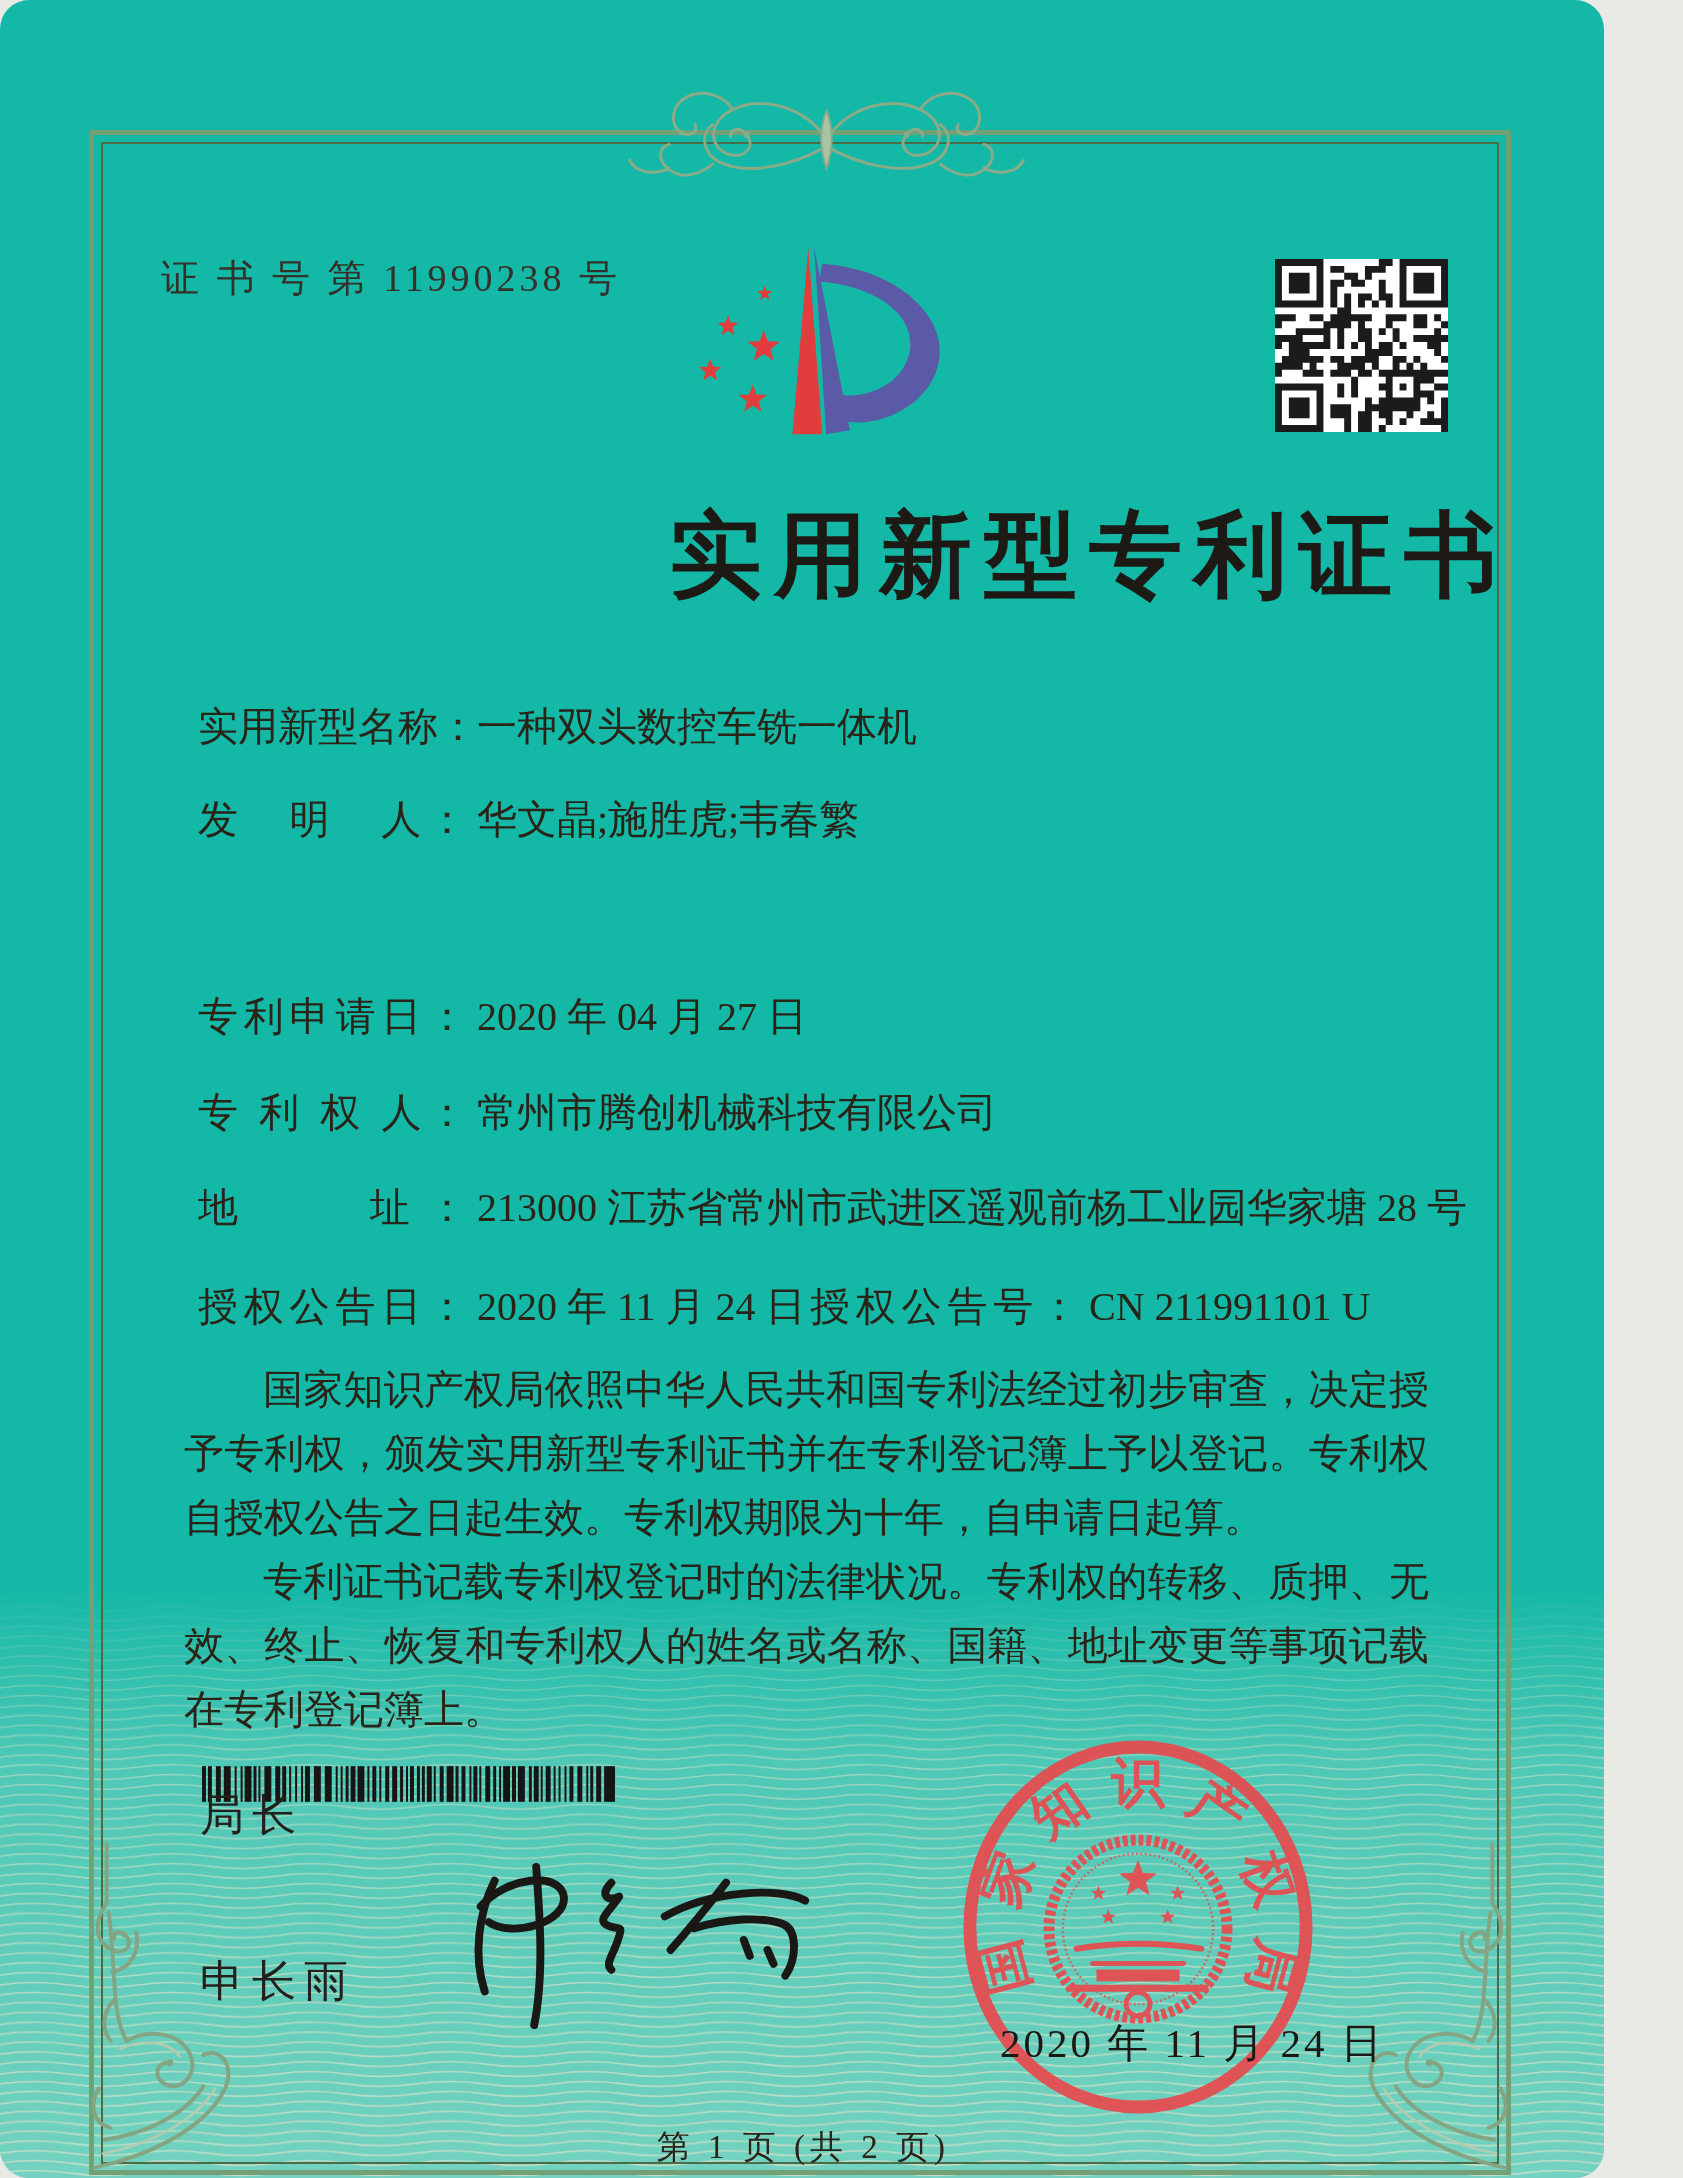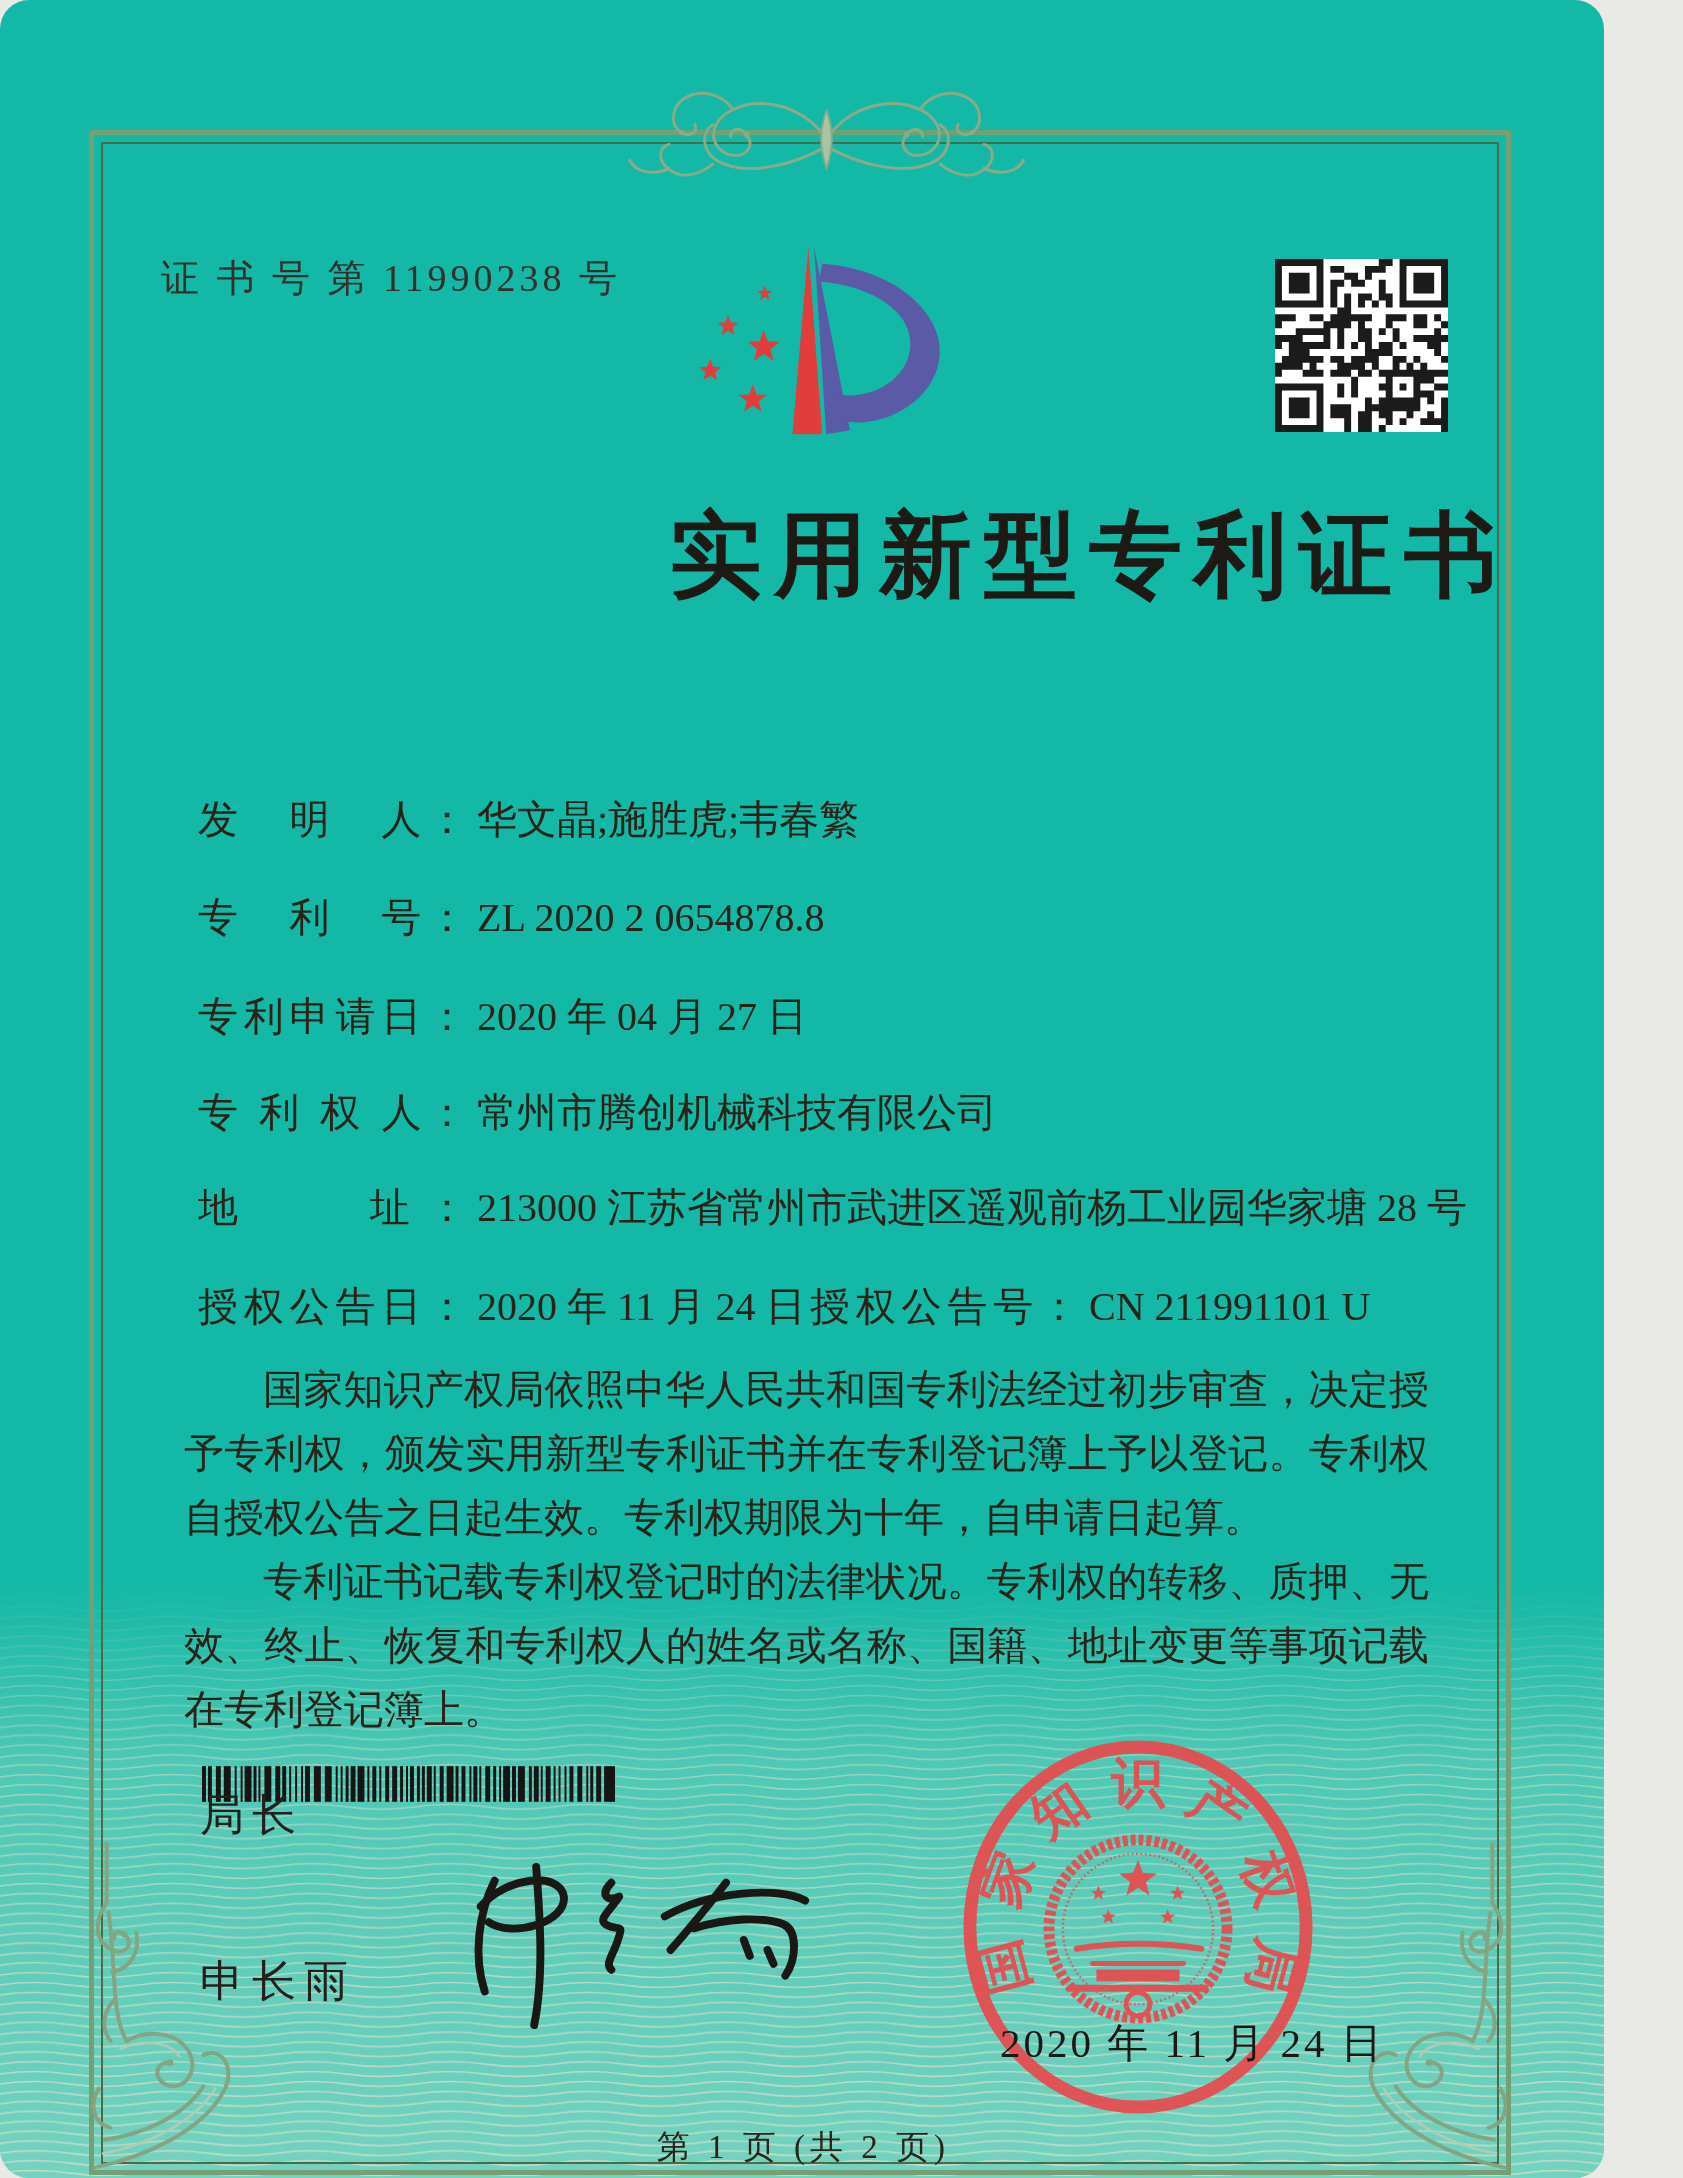--- a/index.html
+++ b/index.html
@@ -133,22 +133,22 @@
 
   <svg class="abs qr" width="173" height="173" viewBox="0 0 175 175">
     <rect width="175" height="175" fill="#ffffff"></rect>
     <g id="qr-mods" fill="#1b1b1b">
         <path d="M0 0h7v7h-7zM7 0h7v7h-7zM14 0h7v7h-7zM21 0h7v7h-7zM28 0h7v7h-7zM35 0h7v7h-7zM42 0h7v7h-7zM105 0h7v7h-7zM112 0h7v7h-7zM126 0h7v7h-7zM133 0h7v7h-7zM140 0h7v7h-7zM147 0h7v7h-7zM154 0h7v7h-7zM161 0h7v7h-7zM168 0h7v7h-7zM0 7h7v7h-7zM42 7h7v7h-7zM56 7h7v7h-7zM63 7h7v7h-7zM91 7h7v7h-7zM98 7h7v7h-7zM105 7h7v7h-7zM126 7h7v7h-7zM168 7h7v7h-7zM0 14h7v7h-7zM14 14h7v7h-7zM21 14h7v7h-7zM28 14h7v7h-7zM42 14h7v7h-7zM70 14h7v7h-7zM77 14h7v7h-7zM91 14h7v7h-7zM126 14h7v7h-7zM140 14h7v7h-7zM147 14h7v7h-7zM154 14h7v7h-7zM168 14h7v7h-7zM0 21h7v7h-7zM14 21h7v7h-7zM21 21h7v7h-7zM28 21h7v7h-7zM42 21h7v7h-7zM56 21h7v7h-7zM63 21h7v7h-7zM77 21h7v7h-7zM84 21h7v7h-7zM105 21h7v7h-7zM126 21h7v7h-7zM140 21h7v7h-7zM147 21h7v7h-7zM154 21h7v7h-7zM168 21h7v7h-7zM0 28h7v7h-7zM14 28h7v7h-7zM21 28h7v7h-7zM28 28h7v7h-7zM42 28h7v7h-7zM56 28h7v7h-7zM105 28h7v7h-7zM126 28h7v7h-7zM140 28h7v7h-7zM147 28h7v7h-7zM154 28h7v7h-7zM168 28h7v7h-7zM0 35h7v7h-7zM42 35h7v7h-7zM56 35h7v7h-7zM70 35h7v7h-7zM84 35h7v7h-7zM91 35h7v7h-7zM105 35h7v7h-7zM112 35h7v7h-7zM126 35h7v7h-7zM168 35h7v7h-7zM0 42h7v7h-7zM7 42h7v7h-7zM14 42h7v7h-7zM21 42h7v7h-7zM28 42h7v7h-7zM35 42h7v7h-7zM42 42h7v7h-7zM56 42h7v7h-7zM70 42h7v7h-7zM84 42h7v7h-7zM98 42h7v7h-7zM112 42h7v7h-7zM126 42h7v7h-7zM133 42h7v7h-7zM140 42h7v7h-7zM147 42h7v7h-7zM154 42h7v7h-7zM161 42h7v7h-7zM168 42h7v7h-7zM63 49h7v7h-7zM70 49h7v7h-7zM0 56h7v7h-7zM7 56h7v7h-7zM14 56h7v7h-7zM35 56h7v7h-7zM42 56h7v7h-7zM56 56h7v7h-7zM63 56h7v7h-7zM70 56h7v7h-7zM77 56h7v7h-7zM84 56h7v7h-7zM91 56h7v7h-7zM112 56h7v7h-7zM119 56h7v7h-7zM126 56h7v7h-7zM140 56h7v7h-7zM147 56h7v7h-7zM161 56h7v7h-7zM0 63h7v7h-7zM49 63h7v7h-7zM56 63h7v7h-7zM63 63h7v7h-7zM70 63h7v7h-7zM84 63h7v7h-7zM112 63h7v7h-7zM140 63h7v7h-7zM147 63h7v7h-7zM168 63h7v7h-7zM21 70h7v7h-7zM28 70h7v7h-7zM35 70h7v7h-7zM42 70h7v7h-7zM49 70h7v7h-7zM63 70h7v7h-7zM84 70h7v7h-7zM91 70h7v7h-7zM105 70h7v7h-7zM119 70h7v7h-7zM161 70h7v7h-7zM0 77h7v7h-7zM7 77h7v7h-7zM14 77h7v7h-7zM21 77h7v7h-7zM49 77h7v7h-7zM63 77h7v7h-7zM84 77h7v7h-7zM91 77h7v7h-7zM119 77h7v7h-7zM140 77h7v7h-7zM147 77h7v7h-7zM154 77h7v7h-7zM161 77h7v7h-7zM168 77h7v7h-7zM0 84h7v7h-7zM14 84h7v7h-7zM21 84h7v7h-7zM28 84h7v7h-7zM35 84h7v7h-7zM42 84h7v7h-7zM49 84h7v7h-7zM63 84h7v7h-7zM77 84h7v7h-7zM91 84h7v7h-7zM105 84h7v7h-7zM112 84h7v7h-7zM126 84h7v7h-7zM154 84h7v7h-7zM161 84h7v7h-7zM14 91h7v7h-7zM21 91h7v7h-7zM28 91h7v7h-7zM91 91h7v7h-7zM98 91h7v7h-7zM105 91h7v7h-7zM112 91h7v7h-7zM161 91h7v7h-7zM7 98h7v7h-7zM14 98h7v7h-7zM21 98h7v7h-7zM28 98h7v7h-7zM35 98h7v7h-7zM42 98h7v7h-7zM56 98h7v7h-7zM63 98h7v7h-7zM77 98h7v7h-7zM84 98h7v7h-7zM91 98h7v7h-7zM98 98h7v7h-7zM119 98h7v7h-7zM126 98h7v7h-7zM140 98h7v7h-7zM168 98h7v7h-7zM0 105h7v7h-7zM7 105h7v7h-7zM14 105h7v7h-7zM21 105h7v7h-7zM35 105h7v7h-7zM63 105h7v7h-7zM70 105h7v7h-7zM77 105h7v7h-7zM84 105h7v7h-7zM98 105h7v7h-7zM119 105h7v7h-7zM133 105h7v7h-7zM147 105h7v7h-7zM0 112h7v7h-7zM28 112h7v7h-7zM35 112h7v7h-7zM42 112h7v7h-7zM56 112h7v7h-7zM63 112h7v7h-7zM70 112h7v7h-7zM84 112h7v7h-7zM91 112h7v7h-7zM105 112h7v7h-7zM112 112h7v7h-7zM119 112h7v7h-7zM126 112h7v7h-7zM133 112h7v7h-7zM140 112h7v7h-7zM147 112h7v7h-7zM154 112h7v7h-7zM161 112h7v7h-7zM168 112h7v7h-7zM77 119h7v7h-7zM112 119h7v7h-7zM140 119h7v7h-7zM147 119h7v7h-7zM154 119h7v7h-7zM0 126h7v7h-7zM7 126h7v7h-7zM14 126h7v7h-7zM21 126h7v7h-7zM28 126h7v7h-7zM35 126h7v7h-7zM42 126h7v7h-7zM63 126h7v7h-7zM77 126h7v7h-7zM105 126h7v7h-7zM112 126h7v7h-7zM126 126h7v7h-7zM140 126h7v7h-7zM161 126h7v7h-7zM168 126h7v7h-7zM0 133h7v7h-7zM42 133h7v7h-7zM63 133h7v7h-7zM77 133h7v7h-7zM112 133h7v7h-7zM140 133h7v7h-7zM147 133h7v7h-7zM154 133h7v7h-7zM0 140h7v7h-7zM14 140h7v7h-7zM21 140h7v7h-7zM28 140h7v7h-7zM42 140h7v7h-7zM91 140h7v7h-7zM105 140h7v7h-7zM112 140h7v7h-7zM119 140h7v7h-7zM126 140h7v7h-7zM133 140h7v7h-7zM140 140h7v7h-7zM154 140h7v7h-7zM168 140h7v7h-7zM0 147h7v7h-7zM14 147h7v7h-7zM21 147h7v7h-7zM28 147h7v7h-7zM42 147h7v7h-7zM56 147h7v7h-7zM63 147h7v7h-7zM70 147h7v7h-7zM91 147h7v7h-7zM98 147h7v7h-7zM105 147h7v7h-7zM112 147h7v7h-7zM119 147h7v7h-7zM126 147h7v7h-7zM133 147h7v7h-7zM140 147h7v7h-7zM168 147h7v7h-7zM0 154h7v7h-7zM14 154h7v7h-7zM21 154h7v7h-7zM28 154h7v7h-7zM42 154h7v7h-7zM56 154h7v7h-7zM63 154h7v7h-7zM70 154h7v7h-7zM84 154h7v7h-7zM91 154h7v7h-7zM105 154h7v7h-7zM112 154h7v7h-7zM133 154h7v7h-7zM154 154h7v7h-7zM168 154h7v7h-7zM0 161h7v7h-7zM42 161h7v7h-7zM70 161h7v7h-7zM84 161h7v7h-7zM91 161h7v7h-7zM112 161h7v7h-7zM126 161h7v7h-7zM147 161h7v7h-7zM154 161h7v7h-7zM161 161h7v7h-7zM168 161h7v7h-7zM0 168h7v7h-7zM7 168h7v7h-7zM14 168h7v7h-7zM21 168h7v7h-7zM28 168h7v7h-7zM35 168h7v7h-7zM42 168h7v7h-7zM70 168h7v7h-7zM84 168h7v7h-7zM91 168h7v7h-7zM105 168h7v7h-7zM168 168h7v7h-7z"></path>
       </g>
   </svg>
 
   <div class="abs title">实用新型专利证书</div>
 
+  <div class="abs frow r1"><span class="flabel">实用新型名称：</span><span class="fvalue">一种双头数控车铣一体机</span></div>
   <div class="abs frow r2"><span class="flabel">发　明　人：</span><span class="fvalue">华文晶;施胜虎;韦春繁</span></div>
-  <div class="abs frow r3"><span class="flabel">专　利　号：</span><span class="fvalue">ZL 2020 2 0654878.8</span></div>
   <div class="abs frow r4"><span class="flabel">专利申请日：</span><span class="fvalue">2020 年 04 月 27 日</span></div>
   <div class="abs frow r5"><span class="flabel">专 利 权 人：</span><span class="fvalue">常州市腾创机械科技有限公司</span></div>
   <div class="abs frow r6"><span class="flabel">地　　址：</span><span class="fvalue">213000 江苏省常州市武进区遥观前杨工业园华家塘 28 号</span></div>
   <div class="abs frow r7"><span class="flabel">授权公告日：</span><span class="fvalue">2020 年 11 月 24 日</span></div>
   <div class="abs grant2"><span class="flabel">授权公告号：</span><span class="fvalue">CN 211991101 U</span></div>
 
   <div class="abs bodytext">
     <p>国家知识产权局依照中华人民共和国专利法经过初步审查，决定授予专利权，颁发实用新型专利证书并在专利登记簿上予以登记。专利权自授权公告之日起生效。专利权期限为十年，自申请日起算。</p>
     <p>专利证书记载专利权登记时的法律状况。专利权的转移、质押、无效、终止、恢复和专利权人的姓名或名称、国籍、地址变更等事项记载在专利登记簿上。</p>
   </div>

